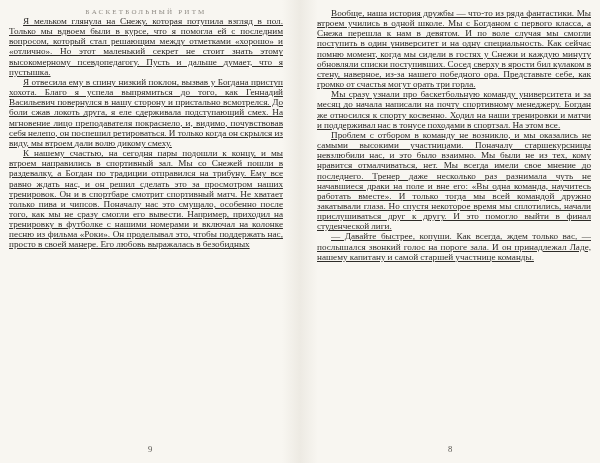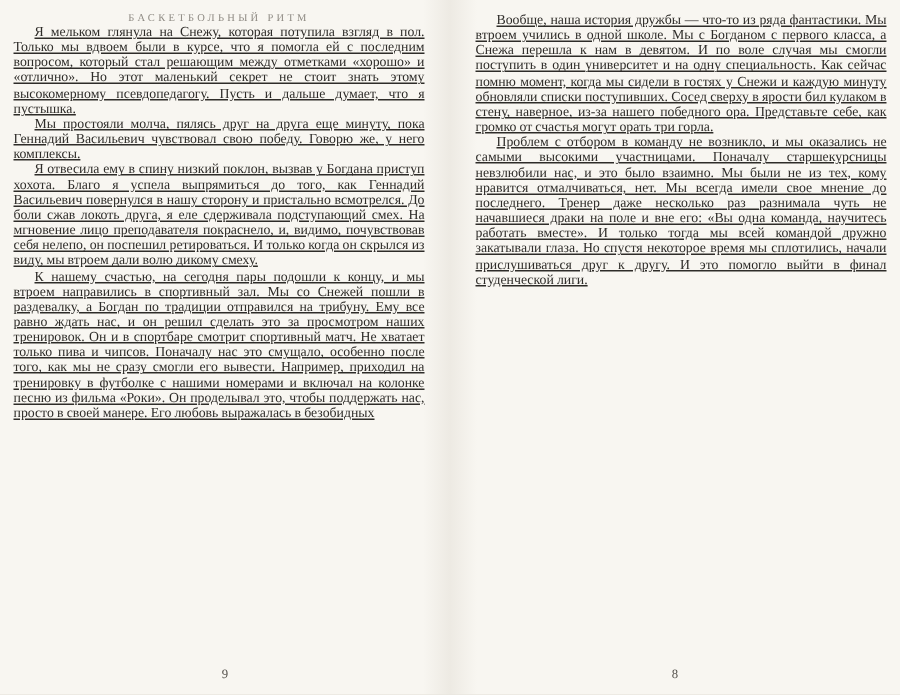--- a/index.html
+++ b/index.html
@@ -67,28 +67,29 @@
 </style>
 </head>
 <body>
 
 <div class="spread">
 
   <div class="page left">
     <div class="running-head">БАСКЕТБОЛЬНЫЙ РИТМ</div>
     <div class="body-text">
       <p>Я мельком глянула на Снежу, которая потупила взгляд в пол. Только мы вдвоем были в курсе, что я помогла ей с последним вопросом, который стал решающим между отметками «хорошо» и «отлично». Но этот маленький секрет не стоит знать этому высокомерному псевдопедагогу. Пусть и дальше думает, что я пустышка.</p>
-      <p>Мы простояли молча, пялясь друг на друга еще минуту, пока Геннадий Васильевич чувствовал свою победу. Говорю же, у него комплексы.</p>
       <p>Я отвесила ему в спину низкий поклон, вызвав у Богдана приступ хохота. Благо я успела выпрямиться до того, как Геннадий Васильевич повернулся в нашу сторону и пристально всмотрелся. До боли сжав локоть друга, я еле сдерживала подступающий смех. На мгновение лицо преподавателя покраснело, и, видимо, почувствовав себя нелепо, он поспешил ретироваться. И только когда он скрылся из виду, мы втроем дали волю дикому смеху.</p>
       <p>К нашему счастью, на сегодня пары подошли к концу, и мы втроем направились в спортивный зал. Мы со Снежей пошли в раздевалку, а Богдан по традиции отправился на трибуну. Ему все равно ждать нас, и он решил сделать это за просмотром наших тренировок. Он и в спортбаре смотрит спортивный матч. Не хватает только пива и чипсов. Поначалу нас это смущало, особенно после того, как мы не сразу смогли его вывести. Например, приходил на тренировку в футболке с нашими номерами и включал на колонке песню из фильма «Роки». Он проделывал это, чтобы поддержать нас, просто в своей манере. Его любовь выражалась в безобидных</p>
     </div>
     <div class="page-number">9</div>
   </div>
 
   <div class="page right">
     <div class="body-text">
       <p>Вообще, наша история дружбы — что-то из ряда фантастики. Мы втроем учились в одной школе. Мы с Богданом с первого класса, а Снежа перешла к нам в девятом. И по воле случая мы смогли поступить в один университет и на одну специальность. Как сейчас помню момент, когда мы сидели в гостях у Снежи и каждую минуту обновляли списки поступивших. Сосед сверху в ярости бил кулаком в стену, наверное, из-за нашего победного ора. Представьте себе, как громко от счастья могут орать три горла.</p>
+      <p>Мы сразу узнали про баскетбольную команду университета и за месяц до начала написали на почту спортивному менеджеру. Богдан же относился к спорту косвенно. Ходил на наши тренировки и матчи и поддерживал нас в тонусе походами в спортзал. На этом все.</p>
       <p>Проблем с отбором в команду не возникло, и мы оказались не самыми высокими участницами. Поначалу старшекурсницы невзлюбили нас, и это было взаимно. Мы были не из тех, кому нравится отмалчиваться, нет. Мы всегда имели свое мнение до последнего. Тренер даже несколько раз разнимала чуть не начавшиеся драки на поле и вне его: «Вы одна команда, научитесь работать вместе». И только тогда мы всей командой дружно закатывали глаза. Но спустя некоторое время мы сплотились, начали прислушиваться друг к другу. И это помогло выйти в финал студенческой лиги.</p>
+      <p>— Давайте быстрее, копуши. Как всегда, ждем только вас, — послышался звонкий голос на пороге зала. И он принадлежал Ладе, нашему капитану и самой старшей участнице команды.</p>
     </div>
     <div class="page-number">8</div>
   </div>
 
 </div>
 
 </body></html>

